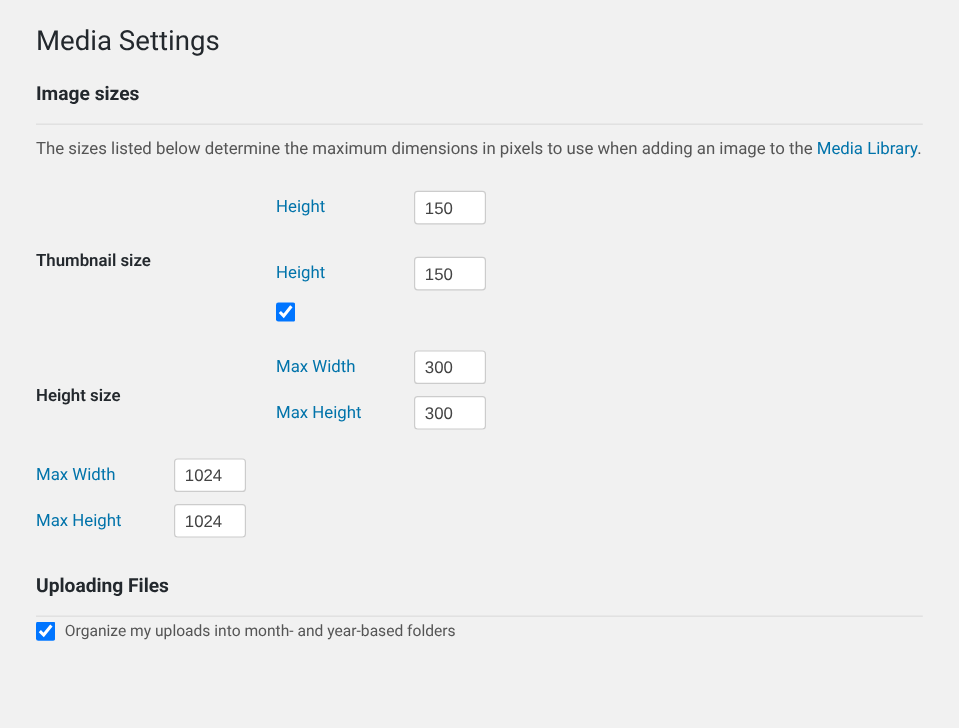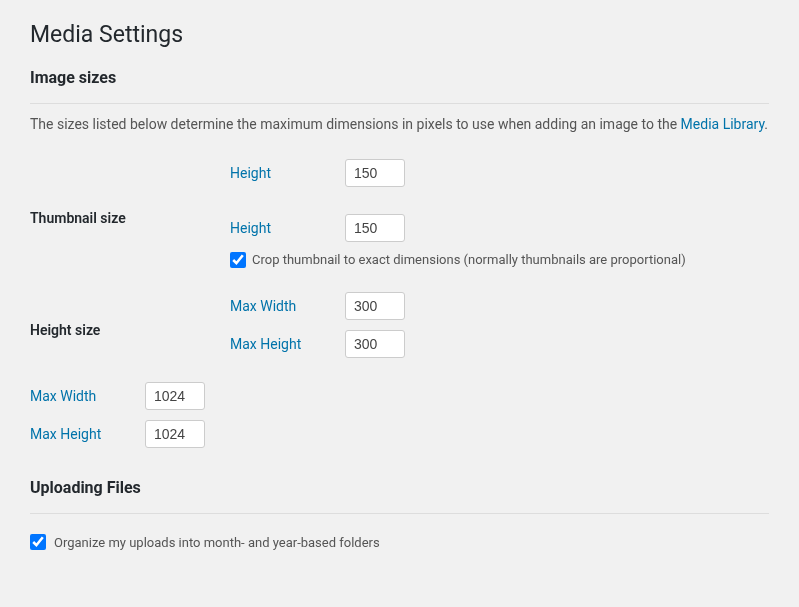--- a/index.html
+++ b/index.html
@@ -75,21 +75,21 @@
       font-size: 13px;
       color: #555;
     }
     .section-block {
       margin-bottom: 24px;
     }
     .uploading-section {
       margin-top: 10px;
     }
     .uploading-section .section-title {
-      margin-bottom: 20px;
+      margin-bottom: 4px;
     }
     .upload-checkbox-row {
       display: flex;
       align-items: flex-end;
       gap: 8px;
     }
     .upload-checkbox-row input[type="checkbox"] {
       width: 16px;
       height: 16px;
       cursor: pointer;
@@ -133,21 +133,20 @@
       <div class="field-row">
         <span class="field-label" style="color: rgb(0, 115, 170);">Height</span>
         <input class="field-input" type="text" value="150" style="">
       </div>
       <div class="field-row" style="margin-top:27px;">
         <span class="field-label" style="color: rgb(0, 115, 170);">Height</span>
         <input class="field-input" type="text" value="150" style="">
       </div>
       <div class="checkbox-row" style="margin-top:10px;">
         <input type="checkbox" checked="" style="">
-        <span class="checkbox-label">Crop thumbnail to exact dimensions (normally thumbnails are proportional)</span>
       </div>
     </div>
   </div>
 
   <div class="settings-row" style="margin-top:12px;">
     <div class="row-label-cell">Height size</div>
     <div class="row-fields-cell">
       <div class="field-row">
         <span class="field-label" style="color: rgb(0, 115, 170);">Max Width</span>
         <input class="field-input" type="text" value="300" style="">

